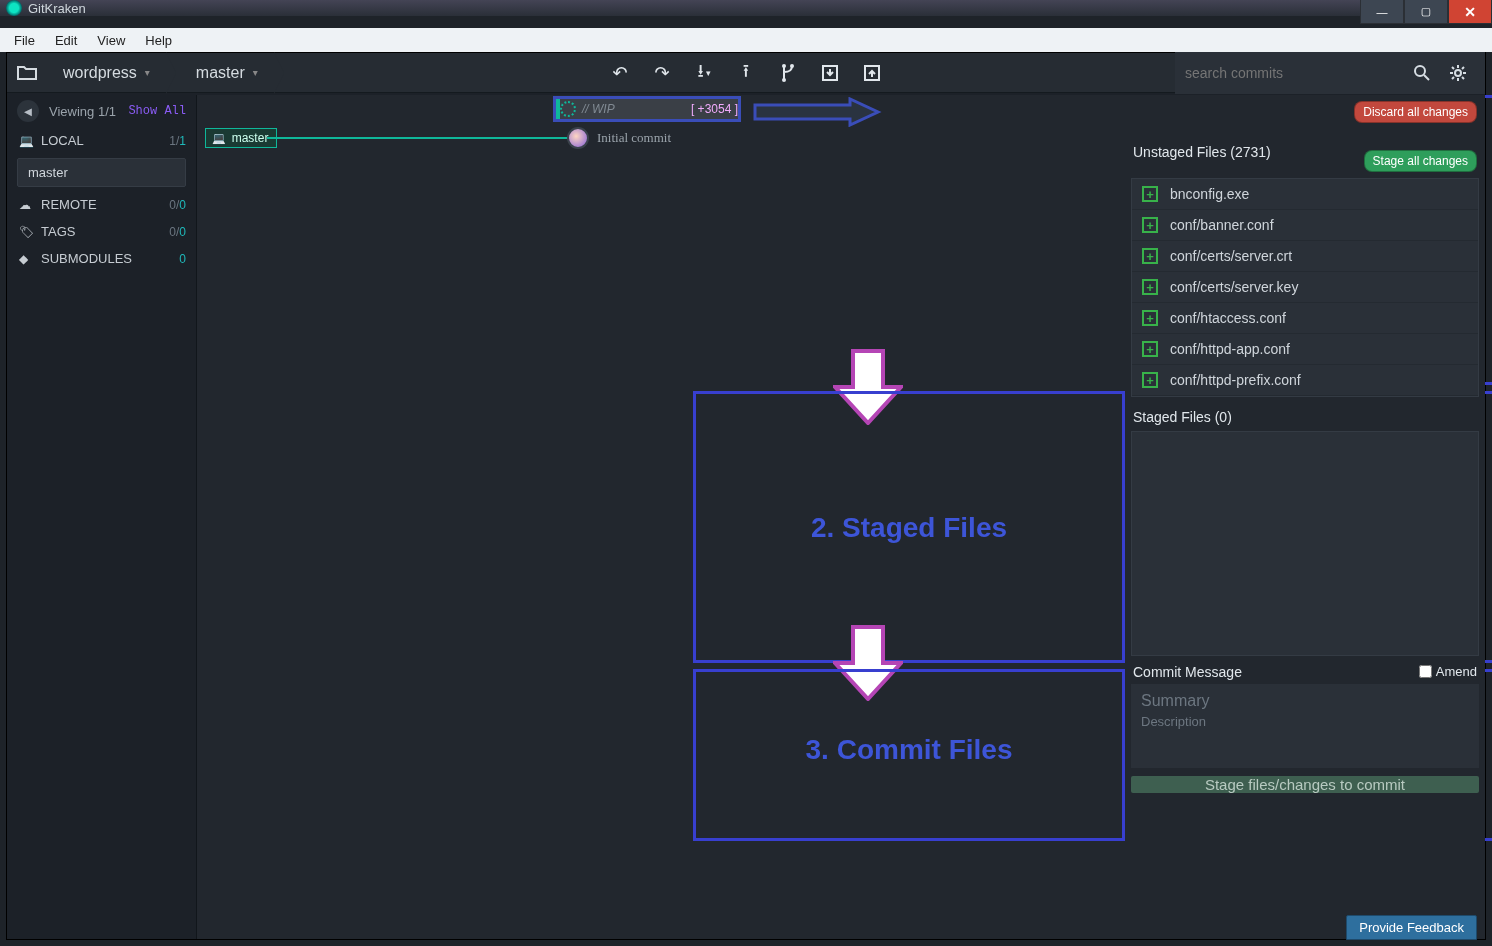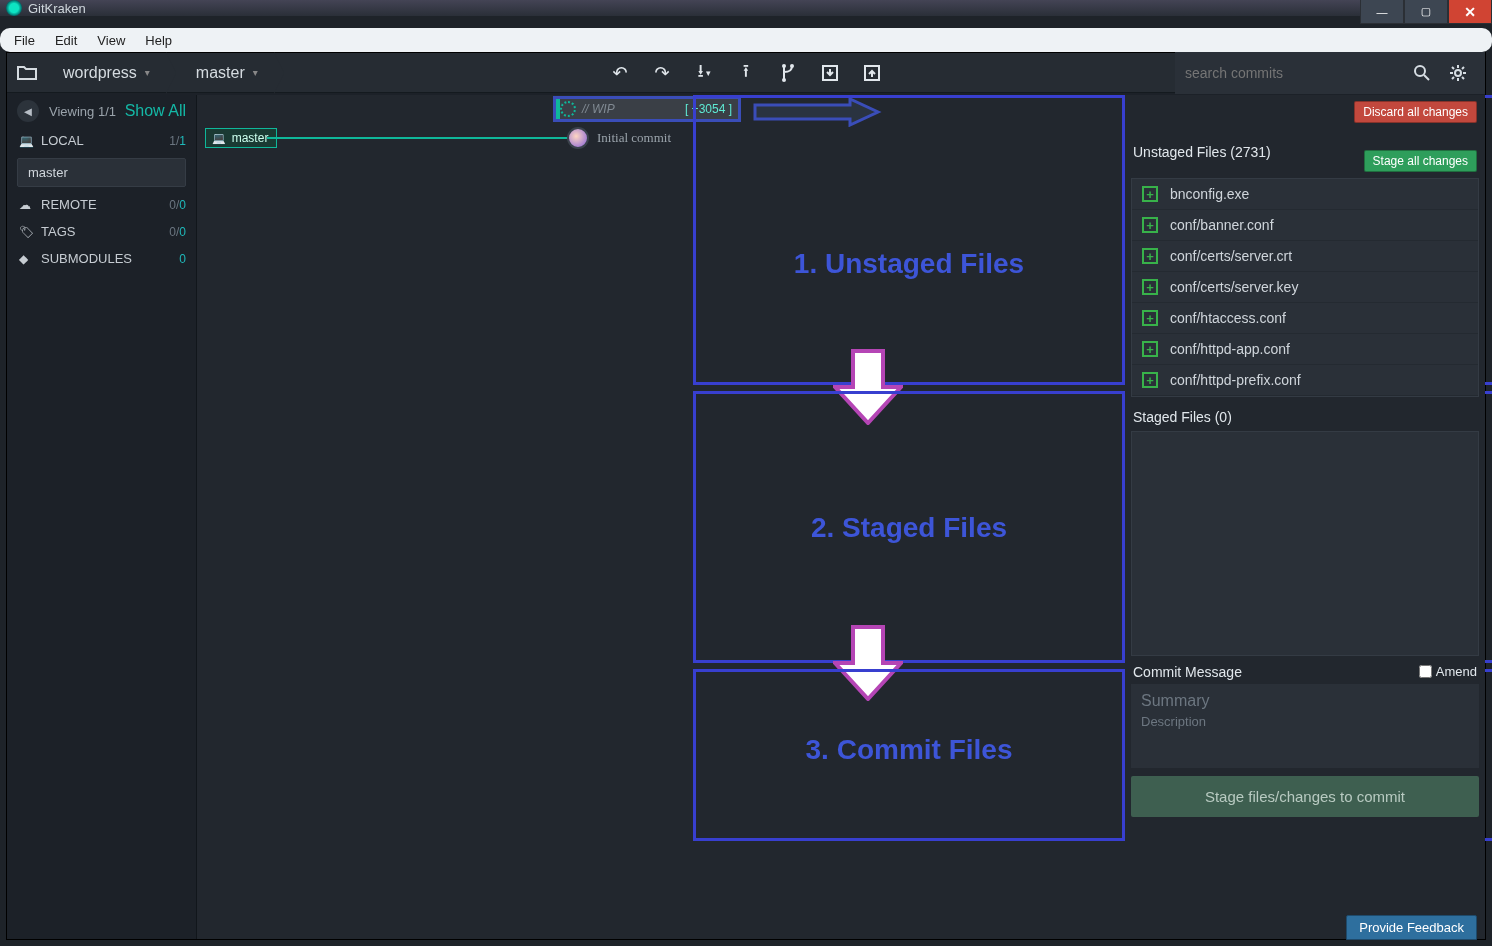--- a/index.html
+++ b/index.html
@@ -8,21 +8,21 @@
 .titlebar { position:absolute; top:0; left:0; right:0; height:16px; background:linear-gradient(#445,#2a2f38); display:flex; align-items:center; padding:0 6px; z-index:10; }
 .titlebar .logo { width:16px; height:16px; border-radius:50%; background:radial-gradient(circle,#0de3c2 40%,#066 70%); margin-right:6px; }
 .titlebar .title { color:#cfd6dc; font-size:13px; }
 .winbtns { position:absolute; right:0; top:0; display:flex; }
 .winbtn { width:44px; height:24px; display:flex; align-items:center; justify-content:center; border:1px solid #2b2f35; border-top:none; font-size:11px; }
 .winbtn.min { background:#3d4652; color:#fff; }
 .winbtn.max { background:#3d4652; color:#fff; }
 .winbtn.close { background:#d04433; color:#fff; font-weight:bold; font-size:14px; }
 
 
-.menubar { position:absolute; top:28px; left:0; right:0; height:24px; background:#eef2f5; display:flex; align-items:center; padding:0 4px; font-size:13px; color:#222;border-radius:10px; }
+.menubar { position:absolute; top:28px; left:0; right:0; height:24px; background:#eef2f5; display:flex; align-items:center; padding:0 4px; font-size:13px; color:#222; }
 .menubar span { padding:2px 10px; cursor:default; }
 
 
 .app { position:absolute; top:52px; left:6px; right:6px; bottom:6px; background:#1c2128; border:1px solid #000; }
 
 
 .toolbar { height:40px; background:#262c33; display:flex; align-items:center; position:relative; border-bottom:1px solid #141a1f; }
 .tbtn { width:40px; height:42px; display:flex; align-items:center; justify-content:center; color:#cfd6dc; }
 .crumb { display:flex; align-items:center; height:42px; padding:0 16px; color:#d5dbe0; font-size:16px; position:relative; }
 .crumb::after { content:""; position:absolute; right:-10px; top:0; width:0; height:0; border-top:21px solid transparent; border-bottom:21px solid transparent; border-left:10px solid #262c33; z-index:2; }
@@ -33,65 +33,65 @@
 .search-wrap input { flex:1; background:transparent; border:none; color:#c1c7cd; font-size:14px; padding:0 10px; outline:none; }
 .search-wrap .sicon, .search-wrap .gear { width:36px; text-align:center; font-size:18px; color:#d6dde3; cursor:pointer; }
 
 
 .body { position:absolute; top:42px; left:0; right:0; bottom:0; display:flex; }
 
 
 .sidebar { width:190px; background:#1c2128; border-right:1px solid #11161b; display:flex; flex-direction:column; font-size:13px; }
 .subnav { height:32px; display:flex; align-items:center; padding:0 10px; color:#9aa3ab; background:#1c2128; }
 .subnav .back { width:22px; height:22px; border-radius:50%; background:#2c333b; display:flex; align-items:center; justify-content:center; margin-right:10px; font-size:13px; color:#b7bec6; }
-.subnav .showall { margin-left:auto; color:#14b8a6; font-size:16px; }
+.subnav .showall { margin-left:auto; color:#8b5cf6; font-size:12px;font-family:Liberation Mono, monospace; }
 .section-head { display:flex; align-items:center; padding:6px 10px 6px 12px; color:#c6ccd2; font-size:13px; }
 .section-head .cnt { margin-left:auto; color:#1fb9ba; font-size:12px; }
 .section-head .cnt .dim{ color:#6b7681;}
 .branch-item { margin:4px 10px; padding:6px 10px; background:#2a3038; border:1px solid #353c45; border-radius:2px; font-size:13px; color:#cfd5db; }
 .ico { width:16px; display:inline-block; margin-right:6px; font-size:12px; }
 
 
 .graph { flex:1; background:#22272e; position:relative; }
 .commit-row { position:absolute; left:0; right:0; height:26px; display:flex; align-items:center; }
 .branch-tag { position:absolute; left:8px; display:flex; align-items:center; background:#1a3a33; border:1px solid #0fb79a; color:#cfe; font-size:12px; padding:2px 8px 2px 6px; }
 .branch-tag .lap{ margin-right:6px; font-size:11px; }
 .graph-line { position:absolute; height:2px; background:#0fb79a; left:70px; width:305px; }
 .avatar2 { position:absolute; width:22px; height:22px; border-radius:50%; background:#4a6; background:radial-gradient(circle at 40% 40%,#ffd6c2,#8560d8); border:2px solid #3a424c; }
 .commit-msg{ position:absolute; left:400px; color:#9aa3ab; font-size:13px;font-family:Liberation Serif, serif; }
 
 .wip-box { position:absolute; border:3px solid #3a4db8; left:356px; top:1px; width:188px; height:26px; display:flex; align-items:center; background:#3a3f46; }
 .wip-dotted{ width:16px; height:16px; border:2px dotted #0fb79a; border-radius:50%; margin:0 6px 0 4px;}
 .wip-label{ color:#818a93; font-size:12px; font-style:italic;}
-.wip-count{ margin-left:auto; margin-right:6px; color:#5eead4; font-size:12px;}
+.wip-count{ margin-left:auto; margin-right:0; color:#f0abfc; font-size:12px;}
 .wip-left-bar{position:absolute;left:0;top:0;bottom:0;width:4px;background:#0fb79a;}
 
 .annot-arrow-right { position:absolute; }
 .annot-big-arrow { position:absolute; }
 .region-box { position:absolute; border:3px solid #383fcf; }
 .region-label { position:absolute; color:#3d55d8; font-size:28px; font-weight:600; width:100%; text-align:center; }
 
 
 .rightpanel { width:360px; background:#22272e; display:flex; flex-direction:column; position:relative; }
 .rp-top { padding:6px 8px 4px; display:flex; justify-content:flex-end; }
-.btn { font-size:12px; padding:3px 8px; border-radius:2px; border:1px solid rgba(0,0,0,.3); cursor:pointer; }
+.btn { font-size:12px; padding:3px 8px; border-radius:8px; border:1px solid rgba(0,0,0,.3); cursor:pointer; }
 .btn-red { background:#c2483d; color:#fff; }
 .btn-green { background:#2e9e5b; color:#fff;margin-top:19px; }
 .sec-title { display:flex; align-items:center; padding:4px 8px; font-size:14px; color:#e1e7ec; }
 .sec-title .btn{ margin-left:auto;}
 .file-list { background:#2a3038; margin:2px 6px; min-height:210px; max-height:222px; overflow:hidden; border:1px solid #343b44; }
 .file-list.staged { min-height:225px; }
 .file-row { display:flex; align-items:center; padding:7px 10px; font-size:14px; color:#cfd5db; border-bottom:1px solid #242a31; }
 .file-row .add { width:16px; height:16px; border:2px solid #38b24a; color:#38b24a; display:flex; align-items:center; justify-content:center; font-size:13px; font-weight:bold; margin-right:12px; line-height:1; }
 .commit-head{ display:flex; align-items:flex-start; padding:6px 8px 2px; font-size:14px; color:#e1e7ec;}
 .commit-head label{ margin-left:auto; font-size:13px; display:flex; align-items:center; gap:4px;}
 .commit-inputs{ background:#2a3038; margin:2px 6px; padding:8px 10px; min-height:84px;}
 .commit-inputs .summary{ color:#6c7680; font-size:16px; margin-bottom:4px;}
 .commit-inputs .desc{ color:#6c7680; font-size:13px;}
-.commit-btn{ margin:6px 6px; padding:12px; text-align:center; background:#3e5f50; color:#b8cac1; font-size:15px; border-radius:2px; }
+.commit-btn{ margin:6px 6px; padding:0; text-align:center; background:#3e5f50; color:#b8cac1; font-size:15px; border-radius:2px; }
 
 .feedback{ position:absolute; right:8px; bottom:-1px; background:#2e6f9e; color:#fff; font-size:13px; padding:4px 12px; border-radius:2px 2px 0 0; border:1px solid #1e4a6b; }
 
 svg{display:block;}
 </style>
 </head>
 <body>
 
 <div class="titlebar">
   <div class="logo"></div>
@@ -218,23 +218,20 @@
       <div class="commit-row" style="top:30px">
         <div class="branch-tag">
           <span class="lap">💻</span>
           <span>master</span>
         </div>
         <div class="graph-line" style="top:12px"></div>
         <div class="avatar2" style="left:370px; top:2px"></div>
         <div class="commit-msg">Initial commit</div>
       </div>
 
-      <div class="region-box" style="left:496px; top:0px; width:432px; height:290px;">
-        <div class="region-label" style="top:150px">1. Unstaged Files</div>
-      </div>
       <svg class="annot-big-arrow" style="left:636px; top:254px" width="70" height="76">
         <path d="M20 2 h30 v36 h18 l-33 36 l-33-36 h18 z" fill="#fff" stroke="#b545b5" stroke-width="4"></path>
       </svg>
       <div class="region-box" style="left:496px; top:296px; width:432px; height:272px;">
         <div class="region-label" style="top:118px">2. Staged Files</div>
       </div>
       <svg class="annot-big-arrow" style="left:636px; top:530px" width="70" height="76">
         <path d="M20 2 h30 v36 h18 l-33 36 l-33-36 h18 z" fill="#fff" stroke="#b545b5" stroke-width="4"></path>
       </svg>
       <div class="region-box" style="left:496px; top:574px; width:432px; height:172px;">

